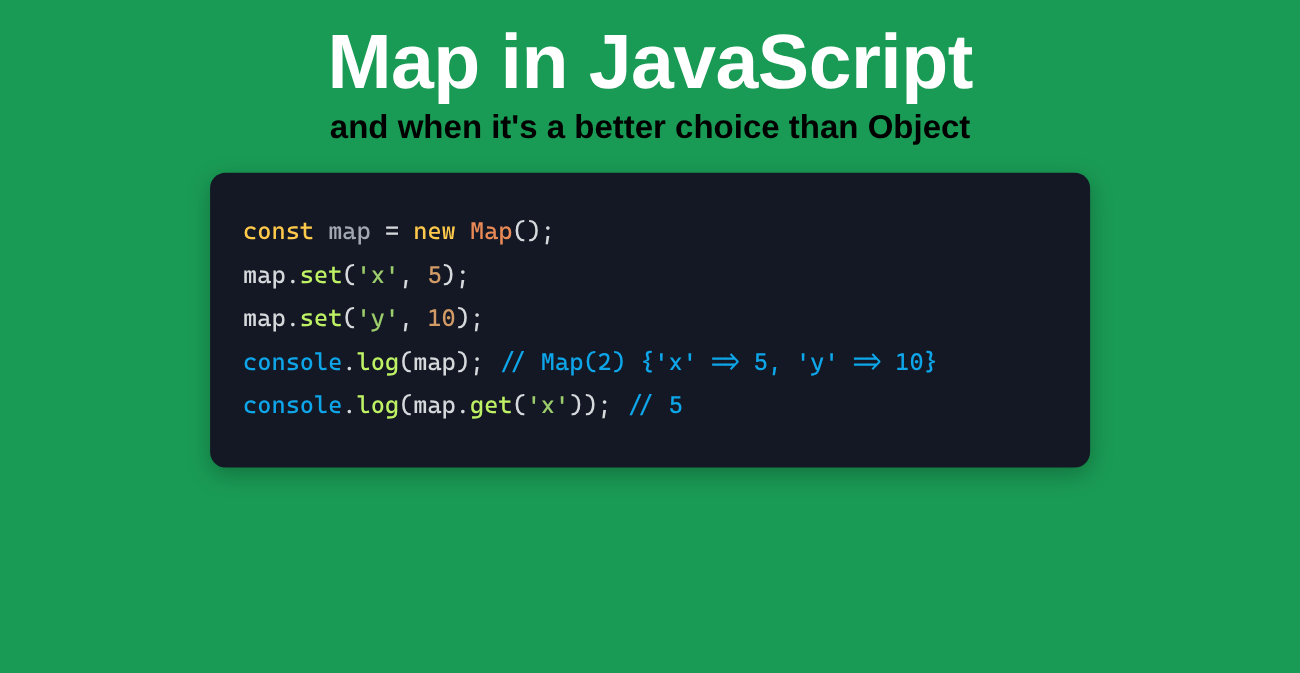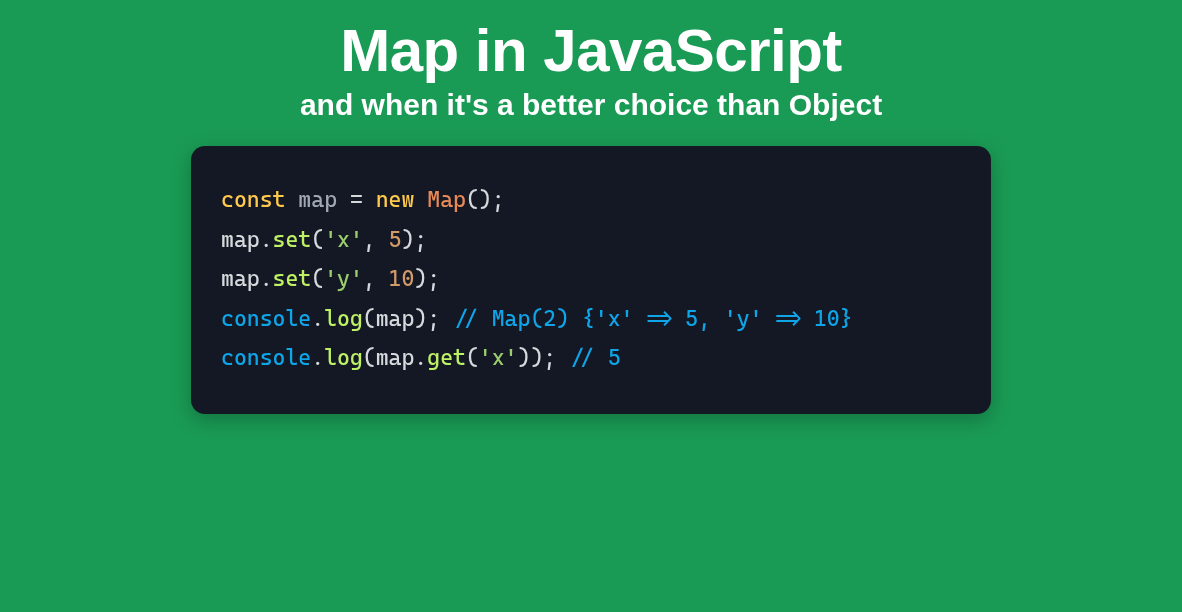--- a/index.html
+++ b/index.html
@@ -7,28 +7,28 @@
   body {
     background: #1a9b55;
     font-family: "Segoe UI", -apple-system, BlinkMacSystemFont, sans-serif;
     display: flex;
     flex-direction: column;
     align-items: center;
     padding-top: 18px;
   }
   .title {
     color: #ffffff;
-    font-size: 60px;
+    font-size: 70px;
     font-weight: 700;
     letter-spacing: -0.5px;
     text-align: center;
     line-height: 1.1;
   }
   .subtitle {
-    color: #ffffff;
+    color: #000000;
     font-size: 30px;
     font-weight: 600;
     text-align: center;
     margin-top: 4px;
   }
   .code-block {
     margin-top: 24px;
     width: 800px;
     background: #141824;
     border-radius: 14px;

